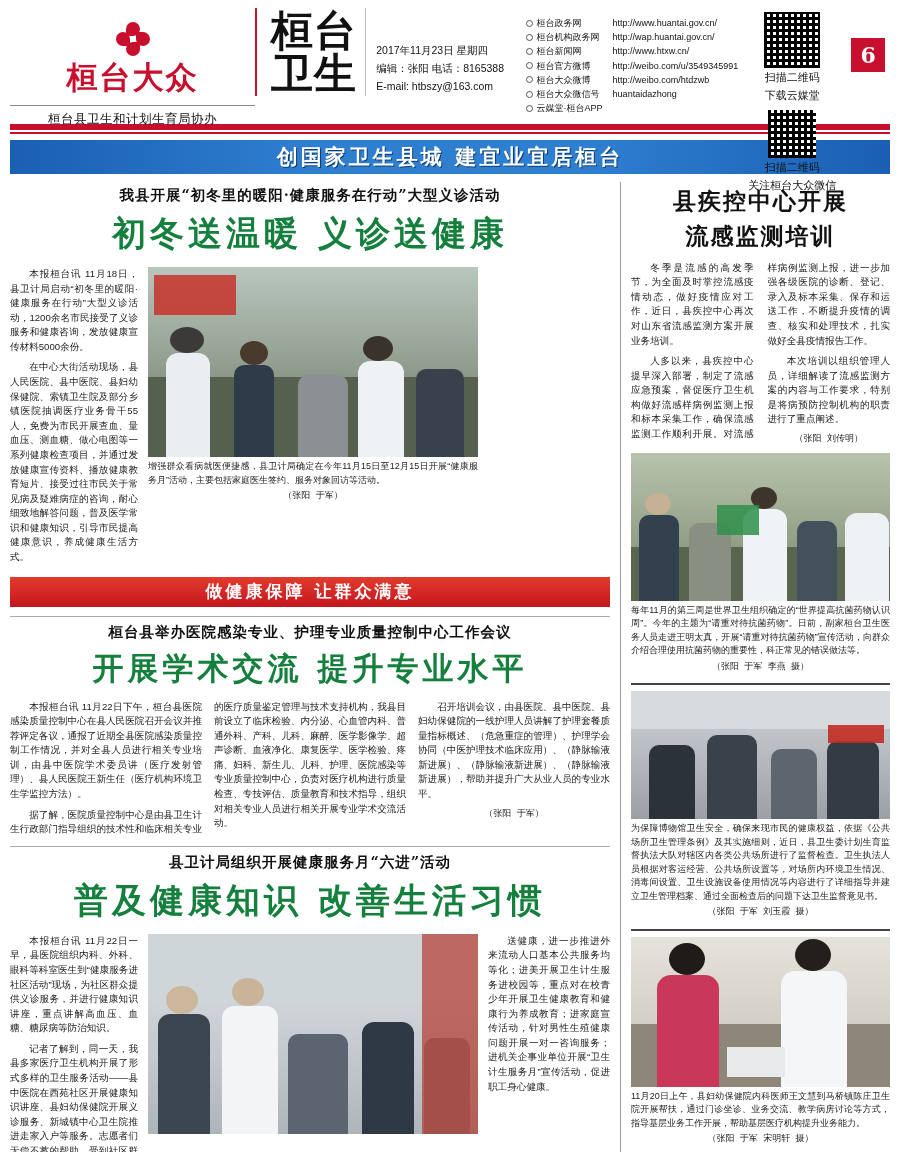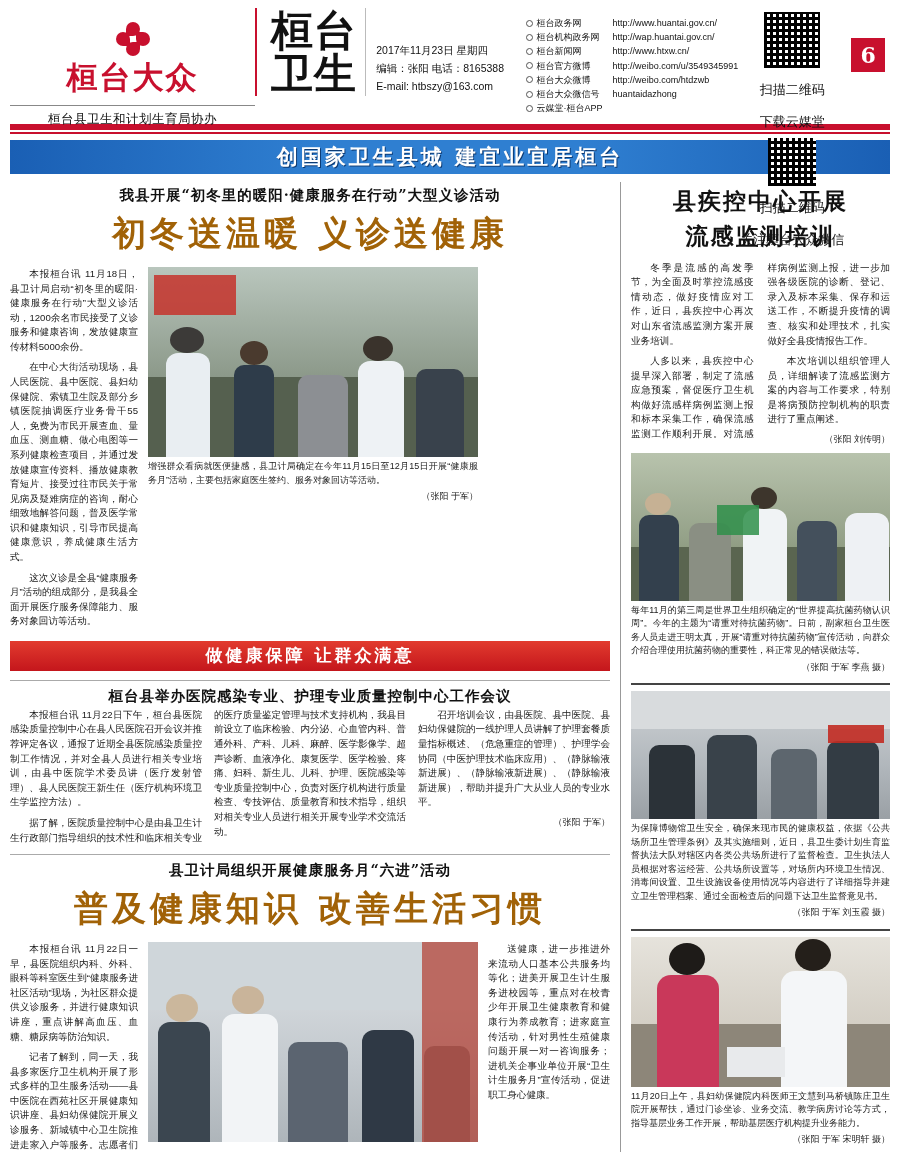--- a/index.html
+++ b/index.html
@@ -47,21 +47,21 @@
   .mh-links .url { color:#111; }
   .qr-wrap { width:128px; padding-top:4px; text-align:center; }
   .qr {
     width:56px; height:56px; margin:0 auto;
     background:
       repeating-linear-gradient(0deg, #000 0 3px, #fff 3px 6px),
       repeating-linear-gradient(90deg, #000 0 3px, #fff 3px 6px);
     background-blend-mode:multiply;
   }
   .qr2 { width:48px; height:48px; }
-  .qr-cap { font-size:13px; line-height:1.45; margin-top:13px; }
+  .qr-cap { font-size:11px; line-height:1.45; margin-top:2px; }
   .mh-pageno {
     width:52px; text-align:center; padding-top:30px;
   }
   .mh-pageno .num {
     display:inline-block; width:34px; height:34px; line-height:34px;
     background:#c8102e; color:#fff; font-size:22px; font-weight:bold;
     font-family:"DejaVu Serif", serif;
   }
 
   .mh-rule { height:6px; background:#c8102e; margin-top:4px; }
@@ -83,37 +83,37 @@
   .content { display:flex; gap:10px; margin-top:8px; }
   .col-left { width:600px; }
   .col-right { width:270px; border-left:1px solid #999; padding-left:10px; }
 
   .kicker {
     text-align:center; font-size:14.5px; color:#111; font-weight:bold;
     font-family:"DejaVu Serif", serif; letter-spacing:1px; margin:4px 0 2px;
   }
   .headline {
     text-align:center; font-family:"DejaVu Serif", serif; font-weight:bold;
-    color:#a16207; letter-spacing:4px;
+    color:#15803d; letter-spacing:4px;
   }
   .h1 { font-size:34px; margin:6px 0 10px; }
   .h2 { font-size:31px; margin:6px 0 10px; }
   .rhead {
     font-family:"DejaVu Serif", serif; font-weight:bold; font-size:23px;
     letter-spacing:2px; text-align:center; line-height:1.45; margin:2px 0 8px;
   }
 
   .cols2 { column-count:2; column-gap:14px; }
   .cols3 { column-count:3; column-gap:12px; }
   p.body {
     font-size:9.6px; line-height:1.52; text-align:justify; margin:0 0 6px;
     text-indent:2em; color:#1a1a1a;
   }
   .cap { font-size:9px; line-height:1.5; text-align:justify; color:#222; margin:3px 0 0; }
-  .cap-right { text-align:right; }
+  .cap-right { text-align:center;font-family:Liberation Mono, monospace; }
 
   .photo {
     position:relative; overflow:hidden; background:#cfd6d8;
   }
   .photo .ph-sky { position:absolute; inset:0; }
 
   
   .ph1 { height:190px; }
   .ph3 { height:200px; }
   .r1 { height:148px; }
@@ -230,21 +230,20 @@
     <div class="col-left">
 
       <div class="blk">
         <div class="kicker">我县开展“初冬里的暖阳·健康服务在行动”大型义诊活动</div>
         <div class="headline h1">初冬送温暖  义诊送健康</div>
 
         <div style="display:flex; gap:10px;">
           <div style="width:128px;">
             <p class="body">本报桓台讯 11月18日，县卫计局启动“初冬里的暖阳·健康服务在行动”大型义诊活动，1200余名市民接受了义诊服务和健康咨询，发放健康宣传材料5000余份。</p>
             <p class="body">在中心大街活动现场，县人民医院、县中医院、县妇幼保健院、索镇卫生院及部分乡镇医院抽调医疗业务骨干55人，免费为市民开展查血、量血压、测血糖、做心电图等一系列健康检查项目，并通过发放健康宣传资料、播放健康教育短片、接受过往市民关于常见病及疑难病症的咨询，耐心细致地解答问题，普及医学常识和健康知识，引导市民提高健康意识，养成健康生活方式。</p>
-            <p class="body">这次义诊是全县“健康服务月”活动的组成部分，是我县全面开展医疗服务保障能力、服务对象回访等活动。</p>
           </div>
 
           <div style="width:330px;">
             <div class="photo ph1">
               <div class="ph-sky" style="background:linear-gradient(180deg,#b9c6bd 0%,#8e9b8c 55%,#6c7a6b 100%)"></div>
               <div style="position:absolute;left:0;right:0;top:58%;bottom:0;background:#55604f"></div>
               <div class="fig" style="left:18px;width:44px;height:104px;background:#e9eef2;border-radius:12px 12px 0 0"></div>
               <div class="fig" style="left:22px;width:34px;height:26px;background:#3c3a38;border-radius:50%;bottom:104px"></div>
               <div class="fig" style="left:86px;width:40px;height:92px;background:#2e3c4a;border-radius:10px 10px 0 0"></div>
               <div class="fig" style="left:92px;width:28px;height:24px;background:#4a3a2e;border-radius:50%;bottom:92px"></div>
@@ -260,20 +259,21 @@
 
         </div>
 
         <div class="redstrip">做健康保障  让群众满意</div>
       </div>
 
       <div class="divider"></div>
 
       <div class="blk">
         <div class="kicker">桓台县举办医院感染专业、护理专业质量控制中心工作会议</div>
+        <div class="headline h2">开展学术交流  提升专业水平</div>
         <div class="cols3">
           <p class="body">本报桓台讯 11月22日下午，桓台县医院感染质量控制中心在县人民医院召开会议并推荐评定各议，通报了近期全县医院感染质量控制工作情况，并对全县人员进行相关专业培训，由县中医院学术委员讲（医疗发射管理）、县人民医院王新生任（医疗机构环境卫生学监控方法）。</p>
           <p class="body">据了解，医院质量控制中心是由县卫生计生行政部门指导组织的技术性和临床相关专业的医疗质量鉴定管理与技术支持机构，我县目前设立了临床检验、内分泌、心血管内科、普通外科、产科、儿科、麻醉、医学影像学、超声诊断、血液净化、康复医学、医学检验、疼痛、妇科、新生儿、儿科、护理、医院感染等专业质量控制中心，负责对医疗机构进行质量检查、专技评估、质量教育和技术指导，组织对相关专业人员进行相关开展专业学术交流活动。</p>
           <p class="body">召开培训会议，由县医院、县中医院、县妇幼保健院的一线护理人员讲解了护理套餐质量指标概述、（危急重症的管理）、护理学会协同（中医护理技术临床应用）、（静脉输液新进展）、（静脉输液新进展）、（静脉输液新进展），帮助并提升广大从业人员的专业水平。</p>
           <p class="cap cap-right">（张阳 于军）</p>
         </div>
       </div>
 
       <div class="divider"></div>
 

